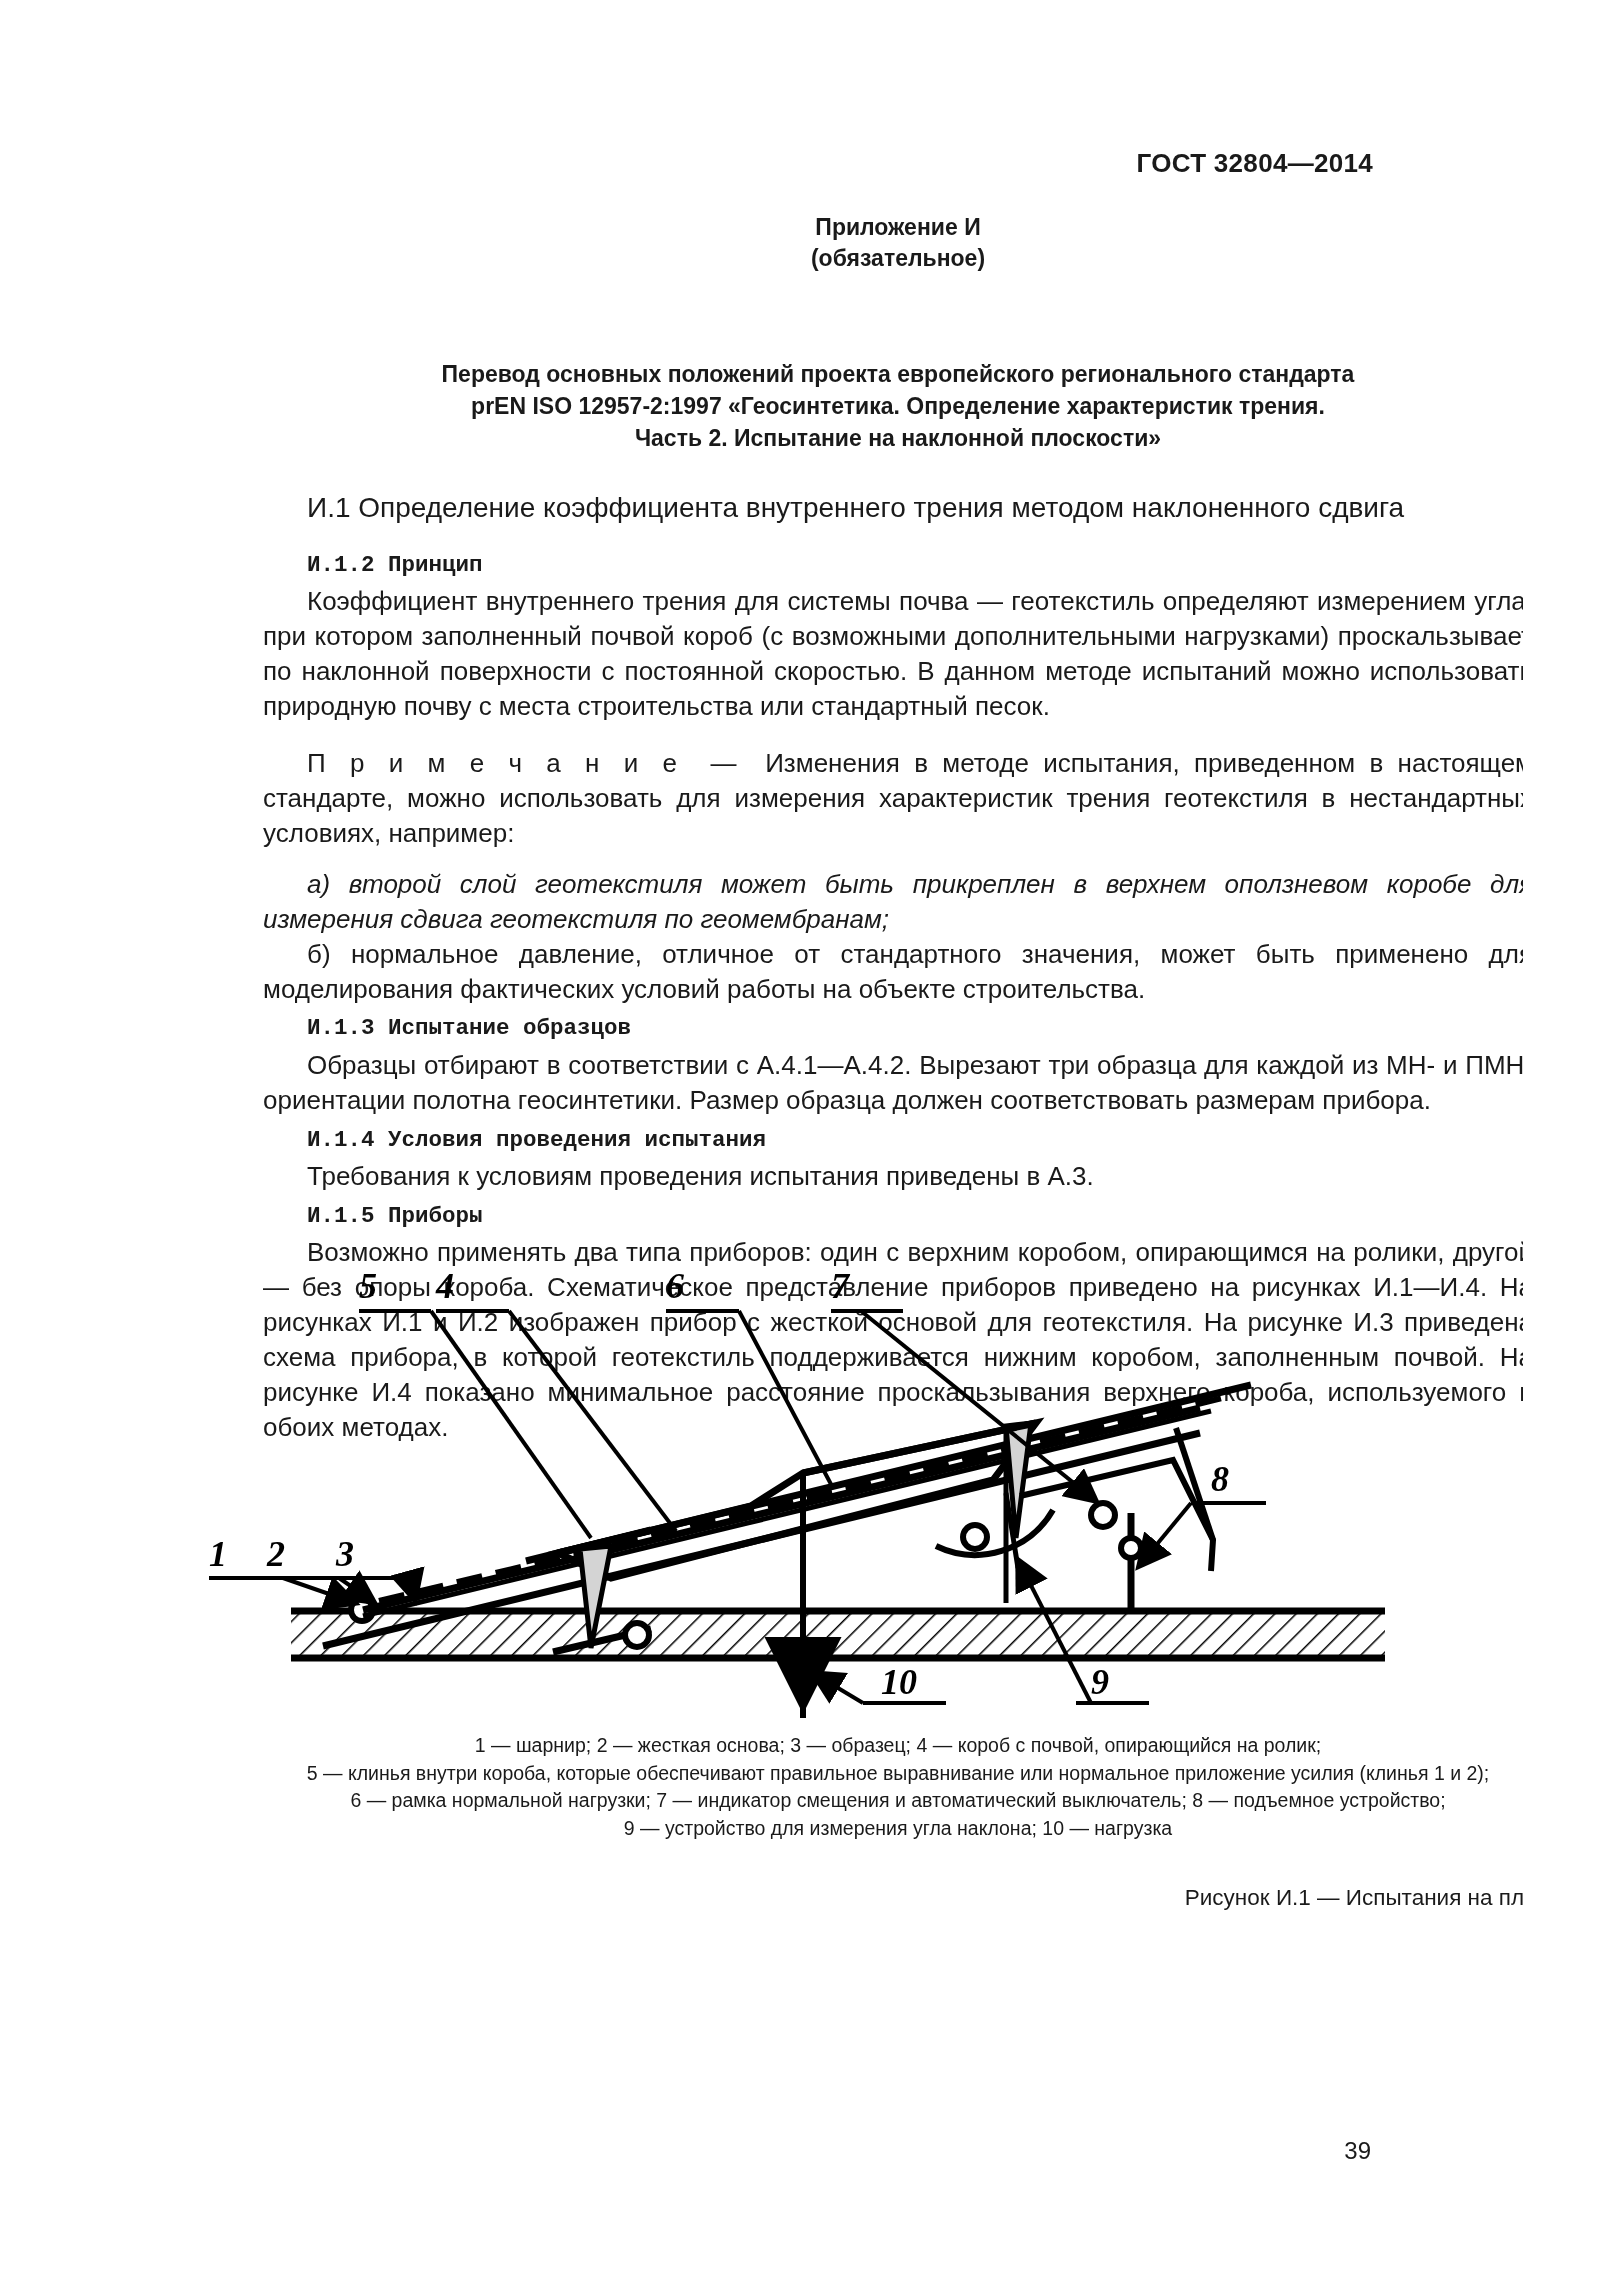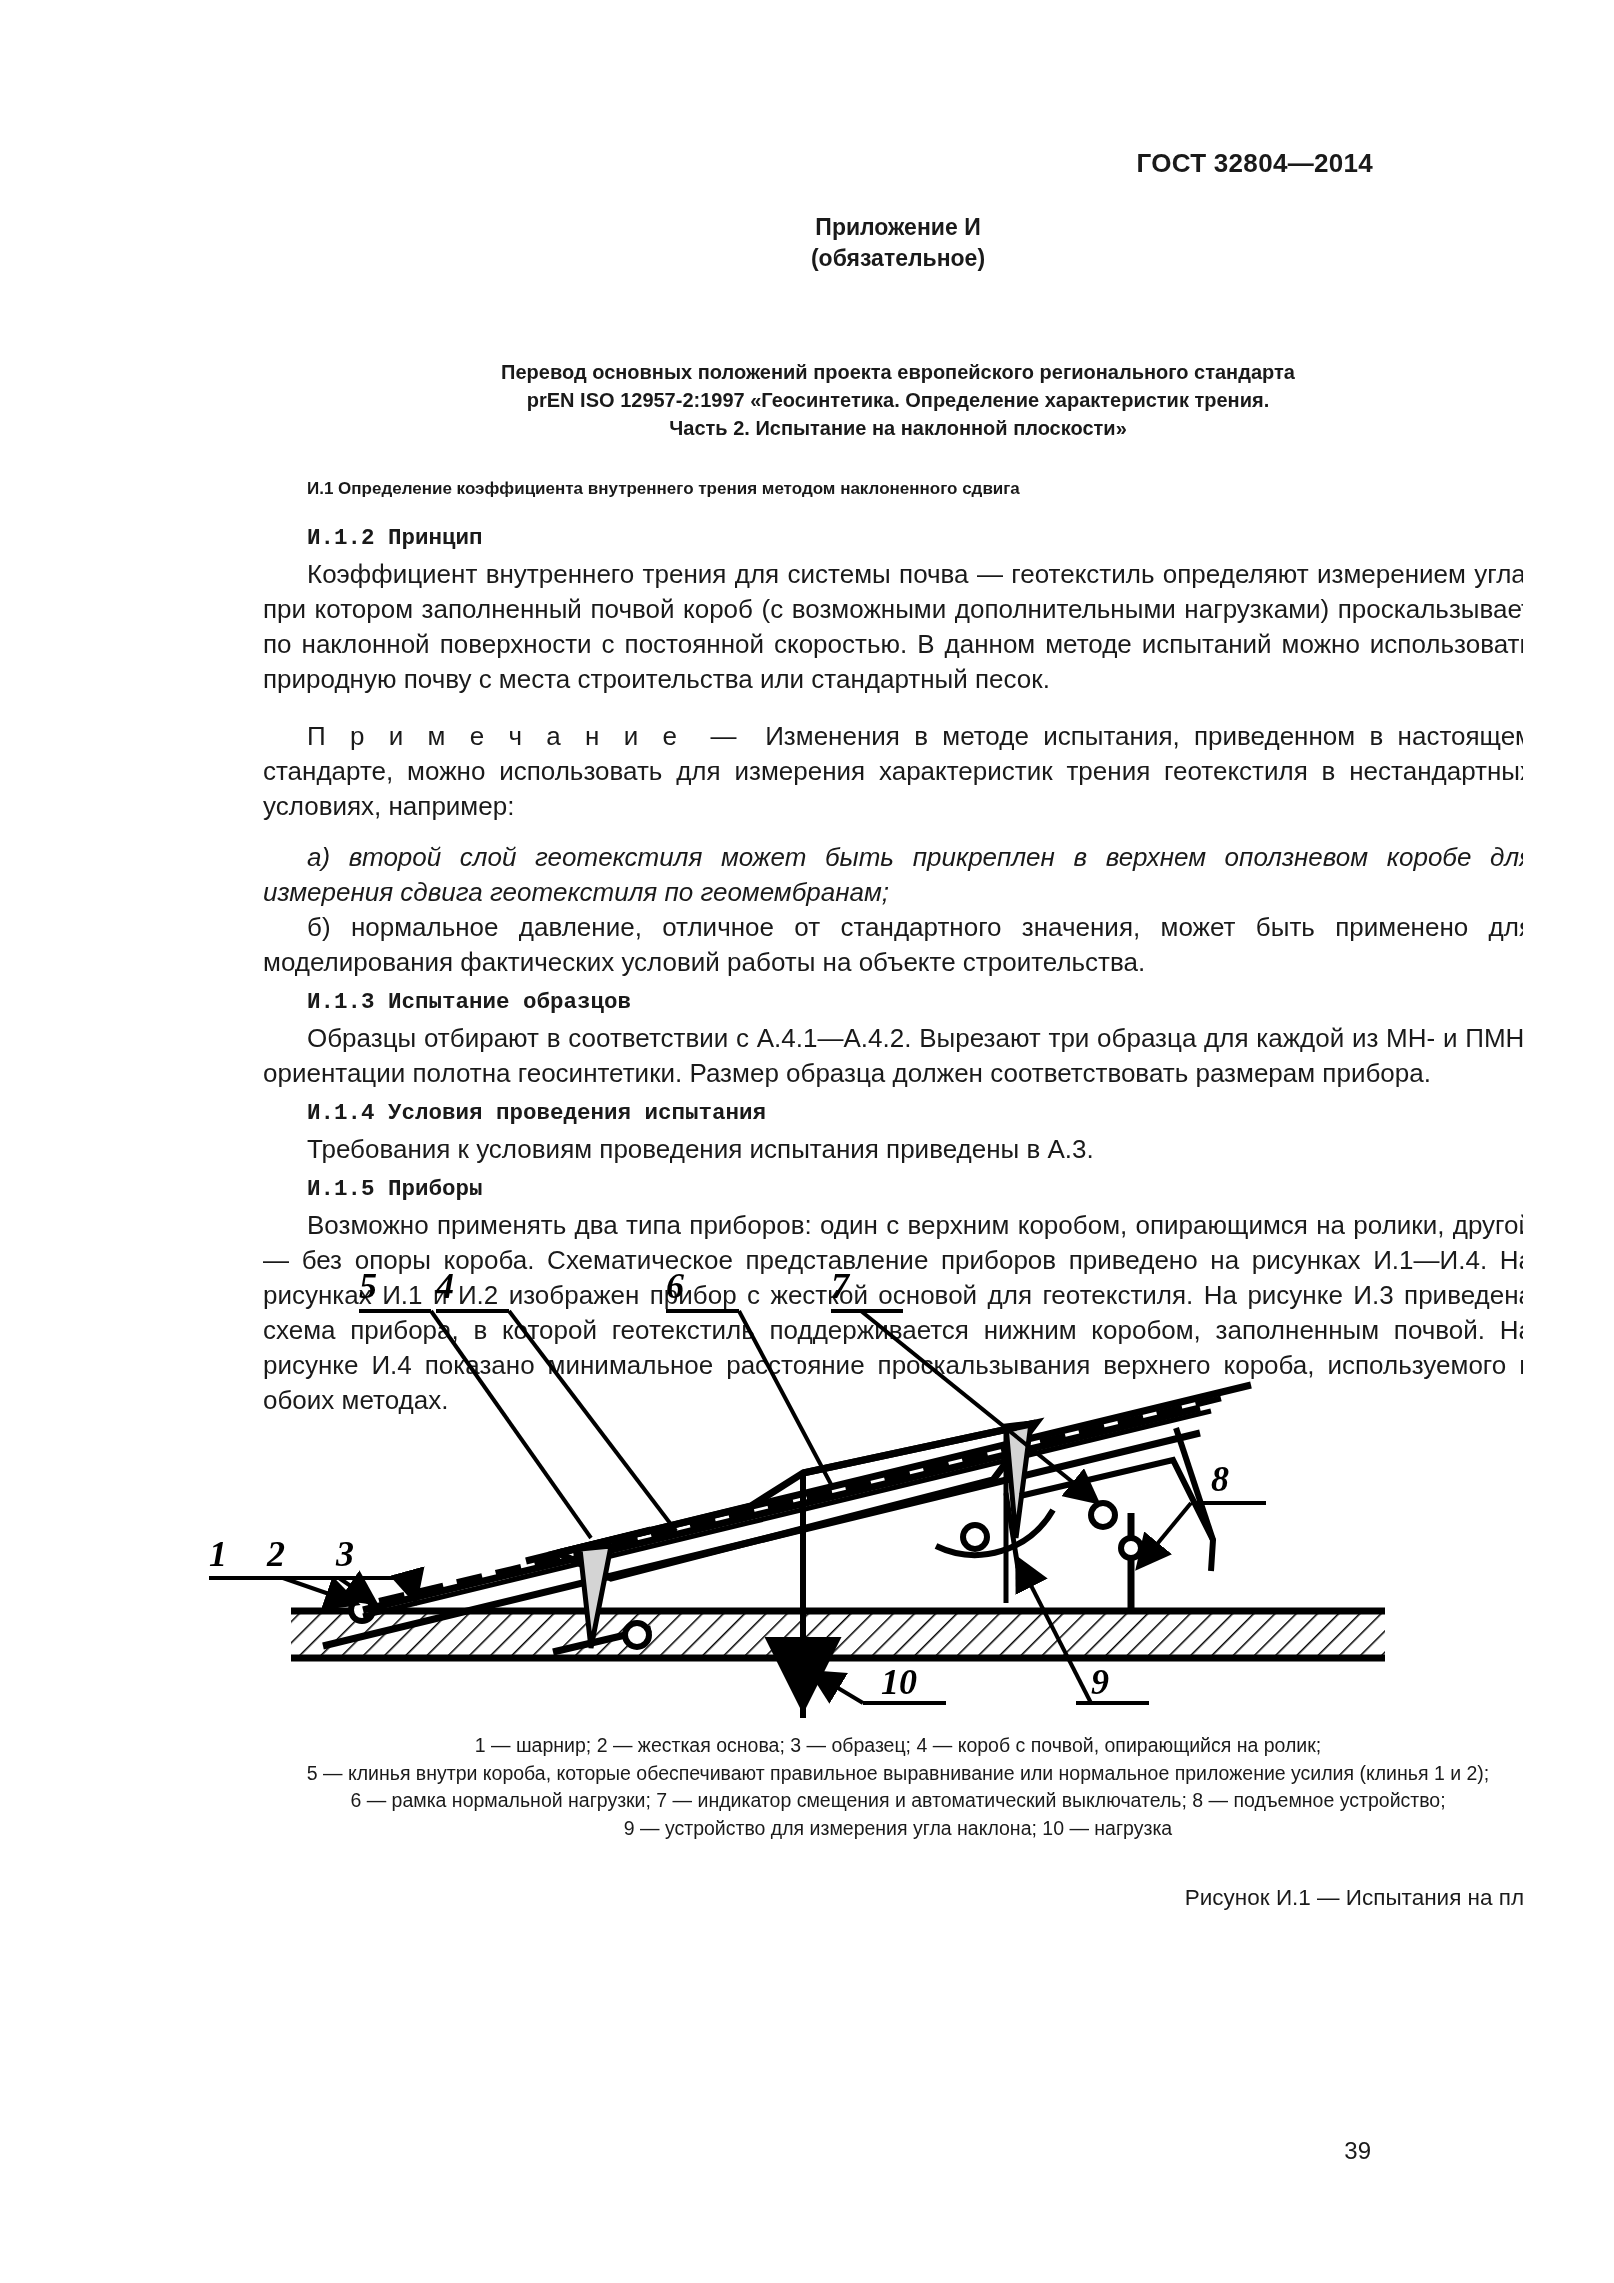--- a/index.html
+++ b/index.html
@@ -45,30 +45,30 @@
     text-align: center;
     font-size: 23px;
     font-weight: bold;
     line-height: 1.34;
     margin: 0 0 0 0;
   }
   .annex-head .ln { display: block; }
 
   .doc-title {
     text-align: center;
-    font-size: 20px;
+    font-size: 23px;
     font-weight: bold;
     line-height: 1.40;
     margin: 84px 0 0 0;
   }
   .doc-title .ln { display: block; }
 
   h2.sec {
-    font-size: 17px;
-    font-weight: bold;
+    font-size: 28px;
+    font-weight: normal;
     margin: 36px 0 8px 0;
     padding-left: 44px;
     line-height: 1.3;
   }
   h3.sub {
     font-size: 22.5px;
     font-weight: bold;
     margin: 24px 0 0 0;
     padding-left: 44px;
     line-height: 1.3;

